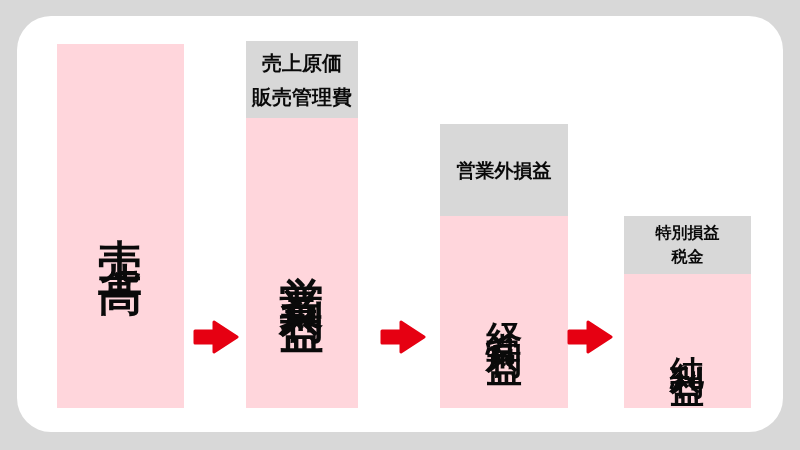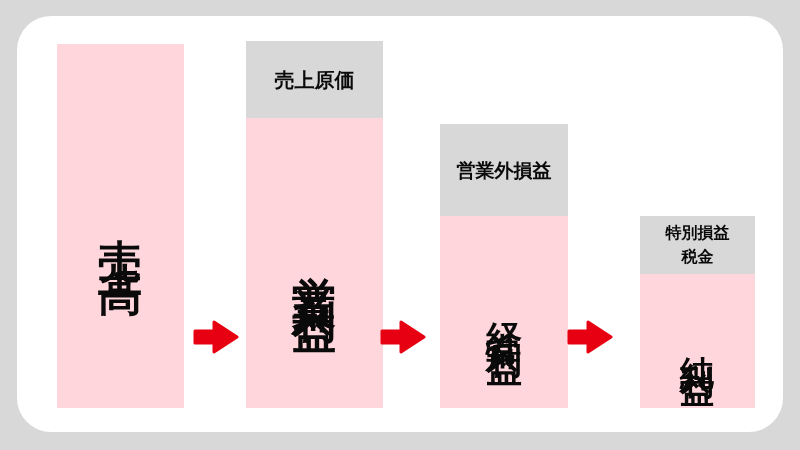--- a/index.html
+++ b/index.html
@@ -47,29 +47,29 @@
     text-orientation: upright;
     font-weight: 700;
     color: var(--text_black, #0a0a0a);
     line-height: 1;
     white-space: nowrap;
   }
   
   .col1 { left: 57px; top: 44px; width: 127px; height: 364px; }
   .col1 .vlabel { font-size: 44px; letter-spacing: 15px; }
   
-  .col2 { left: 246px; top: 41px; width: 137px; height: 367px; }
+  .col2 { left: 246px; top: 41px; width: 112px; height: 367px; }
   .col2 .col-header { height: 77px; font-size: 20px; gap: 14px; }
   .col2 .vlabel { font-size: 44px; letter-spacing: 11px; }
   
   .col3 { left: 434px; top: 124px; width: 128px; height: 284px; margin-left: 6px; }
   .col3 .col-header { height: 92px; font-size: 19px; }
   .col3 .vlabel { font-size: 36px; letter-spacing: 9px; }
   
-  .col4 { left: 640px; top: 216px; width: 115px; height: 192px; }
+  .col4 { left: 624px; top: 216px; width: 127px; height: 192px; }
   .col4 .col-header { height: 58px; font-size: 16px; gap: 8px; }
   .col4 .vlabel { font-size: 34px; letter-spacing: 8px; }
 
   .arrow {
     position: absolute;
     top: 318px;
     width: 46px;
     height: 38px;
   }
   .arrow svg { display: block; width: 100%; height: 100%; }
@@ -85,20 +85,21 @@
 
   <div class="col col1">
     <div class="col-body">
       <div class="vlabel">売上高</div>
     </div>
   </div>
 
   <div class="col col2">
     <div class="col-header">
       <span>売上原価</span>
+      <span>販売管理費</span>
     </div>
     <div class="col-body">
       <div class="vlabel">営業利益</div>
     </div>
   </div>
 
   <div class="col col3">
     <div class="col-header">
       <span>営業外損益</span>
     </div>

